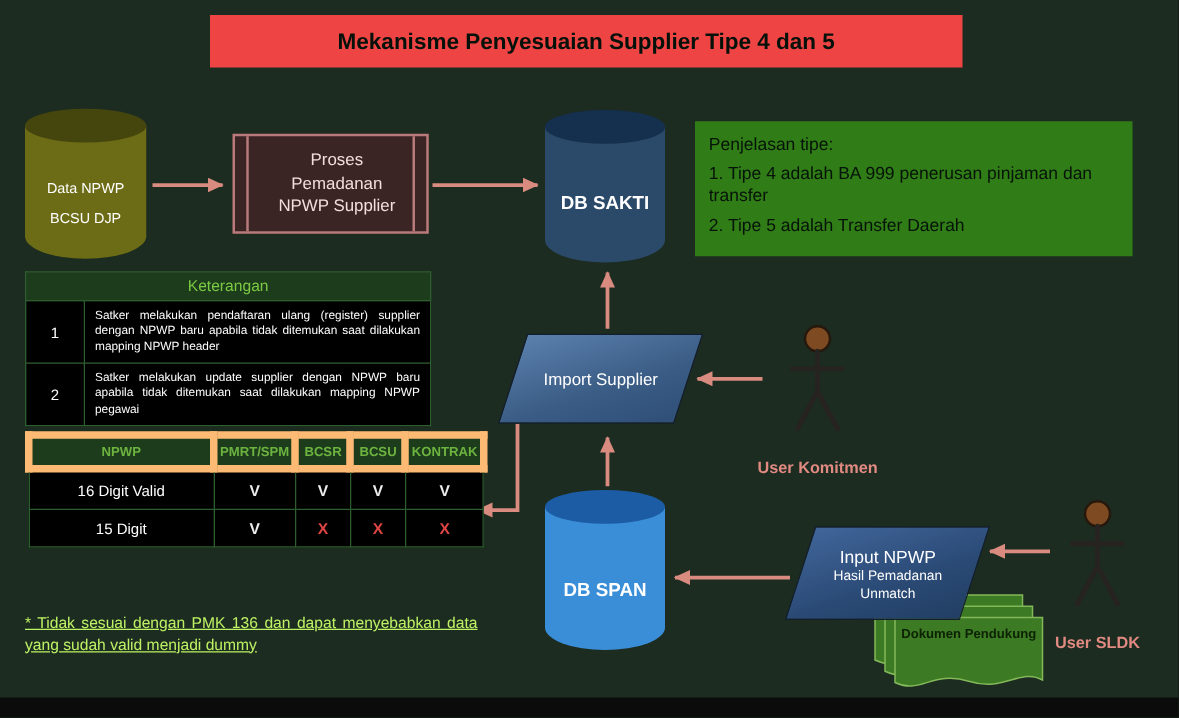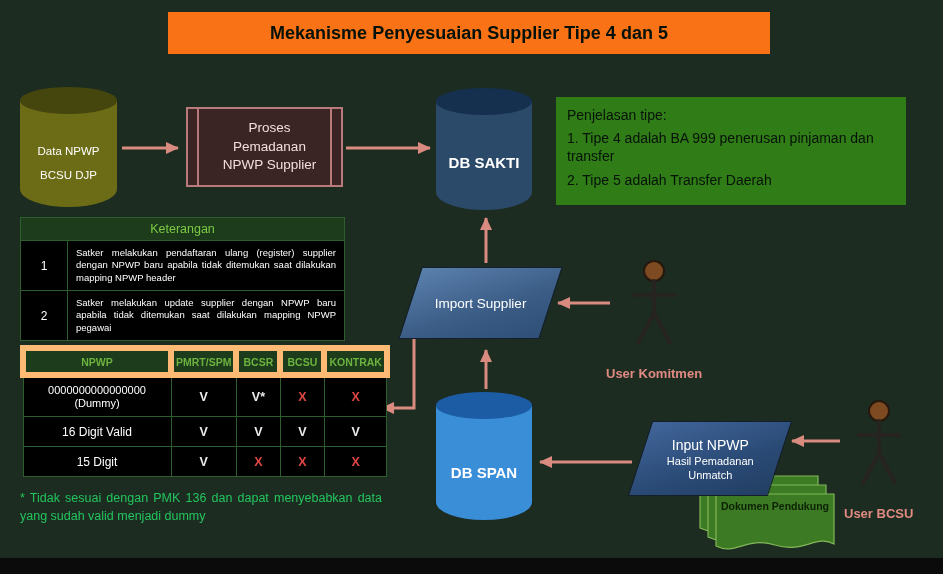--- a/index.html
+++ b/index.html
@@ -1,19 +1,19 @@
 <!DOCTYPE html>
 <html><head>
 <meta charset="utf-8">
 <style>
   html,body{margin:0;padding:0;background:#111;}
   .canvas{position:relative;width:943px;height:574px;background:#1d2c21;font-family:"Liberation Sans",sans-serif;overflow:hidden;}
 
   
-  .title-bar{position:absolute;left:168px;top:12px;width:602px;height:42px;background:#f97316;display:flex;align-items:center;justify-content:center;z-index:3;}
+  .title-bar{position:absolute;left:168px;top:12px;width:602px;height:42px;background:#ef4444;display:flex;align-items:center;justify-content:center;z-index:3;}
   .title-bar span{font-size:18px;font-weight:bold;color:#03110a;}
 
   
   .arrow-layer{position:absolute;left:0;top:0;z-index:1;}
   .arr{stroke:#d98b80;stroke-width:3;fill:none;marker-end:url(#ah);}
 
   
   .cyl{position:absolute;z-index:2;}
   .cyl .cbody{position:absolute;left:0;right:0;top:13px;bottom:0;border-radius:0 0 50% 50% / 0 0 18px 18px;}
   .cyl .ctop{position:absolute;left:0;right:0;top:0;height:27px;border-radius:50%;}
@@ -49,21 +49,21 @@
   .npwp-table{position:absolute;left:20px;top:345px;border-collapse:collapse;table-layout:fixed;z-index:2;}
   .npwp-table th{background:#1c3c1c;color:#6db33f;font-size:10.5px;font-weight:bold;border:6px solid #fdba74;height:21px;padding:0 2px;}
   .npwp-table td{background:#000;border:1px solid #2e5e2e;text-align:center;color:#fff;}
   .npwp-table td.lbl{font-size:12px;height:25px;padding:2px 3px;}
   .npwp-table tr.tall td.lbl{font-size:11px;height:34px;line-height:1.2;}
   .npwp-table td.mark{font-size:12.5px;font-weight:bold;}
   .npwp-table td.mark.v{color:#ececec;}
   .npwp-table td.mark.x{color:#e04545;}
 
   
-  .footnote{position:absolute;left:20px;top:490px;width:362px;color:#22c55e;font-size:12.5px;text-align:justify;line-height:1.4;z-index:2;}
+  .footnote{position:absolute;left:20px;top:490px;width:362px;color:#bef264;font-size:12.5px;text-align:justify;line-height:1.4;z-index:2;text-decoration:underline;}
 
   
   .para{position:absolute;transform:skewX(-18deg);border:1.5px solid #141f2e;display:flex;align-items:center;justify-content:center;z-index:3;box-sizing:border-box;}
   .para .pinner{transform:skewX(18deg);text-align:center;color:#fff;}
   .para-import{left:410px;top:267px;width:141px;height:72px;background:linear-gradient(160deg,#5a80ac 0%,#3a5c85 60%,#2f4f77 100%);}
   .para-import .pinner{font-size:13.5px;}
   .para-input{left:640px;top:421px;width:140px;height:75px;background:linear-gradient(160deg,#41659a 0%,#2a4a75 60%,#223e63 100%);}
   .para-input .l1{font-size:14px;}
   .para-input .l2,.para-input .l3{font-size:11px;margin-top:2px;}
 
@@ -162,27 +162,20 @@
     <thead>
       <tr>
         <th>NPWP</th>
         <th>PMRT/SPM</th>
         <th>BCSR</th>
         <th>BCSU</th>
         <th>KONTRAK</th>
       </tr>
     </thead>
     <tbody>
-      <tr class="tall">
-        <td class="lbl">0000000000000000 (Dummy)</td>
-        <td class="mark v">V</td>
-        <td class="mark v">V*</td>
-        <td class="mark x">X</td>
-        <td class="mark x">X</td>
-      </tr>
       <tr>
         <td class="lbl">16 Digit Valid</td>
         <td class="mark v">V</td>
         <td class="mark v">V</td>
         <td class="mark v">V</td>
         <td class="mark v">V</td>
       </tr>
       <tr>
         <td class="lbl">15 Digit</td>
         <td class="mark v">V</td>
@@ -240,18 +233,18 @@
   </div>
 
   <div class="actor" style="left:844px;top:396px;">
     <svg width="64" height="94" viewBox="0 0 64 94">
       <circle cx="32" cy="15" r="10" fill="#7d4a21" stroke="#26180c" stroke-width="2"></circle>
       <line class="limb" x1="32" y1="25" x2="32" y2="57"></line>
       <line class="limb" x1="12" y1="39" x2="52" y2="39"></line>
       <line class="limb" x1="32" y1="57" x2="16" y2="87"></line>
       <line class="limb" x1="32" y1="57" x2="48" y2="87"></line>
     </svg>
-    <div class="actor-label">User BCSU</div>
+    <div class="actor-label">User SLDK</div>
   </div>
 
   <div class="bottom-bar"></div>
 
 </div>
 
 </body></html>

